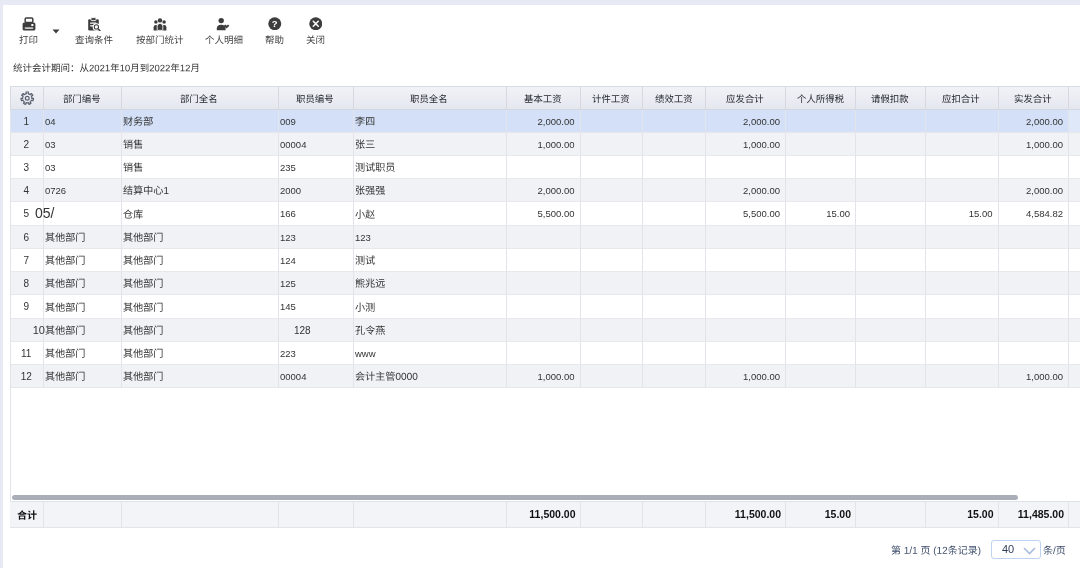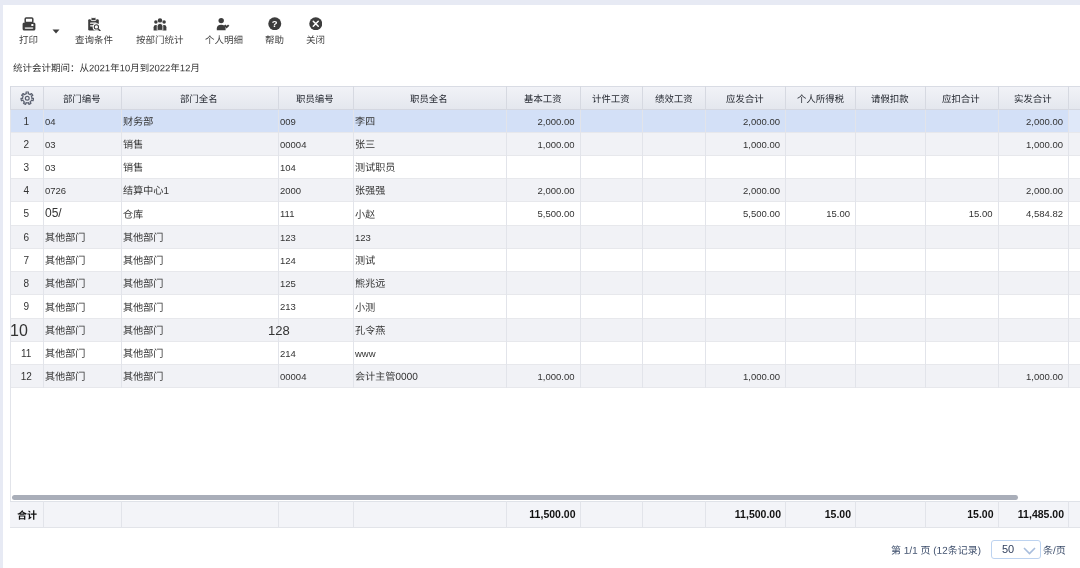--- a/index.html
+++ b/index.html
@@ -381,21 +381,21 @@
 <div class="a" style="left:10px;top:155.96px;width:32.5px;text-align:center;font-size:10px;line-height:23px;color:#333;white-space:nowrap">3</div>
 <div class="a" style="left:45.0px;top:155.96px;font-size:9.5px;line-height:23px;color:#333;white-space:nowrap">03</div>
 <div class="a" style="left:123.0px;top:160.26px">
     <svg class="t" width="21" height="14" fill="#333">
       <g transform="translate(0.0,10.9) scale(0.010100,-0.010100)">
         <use href="#c9500"></use>
         <use href="#c552e" x="1000"></use>
       </g>
     </svg>
   </div>
-<div class="a" style="left:280.0px;top:155.96px;font-size:9.5px;line-height:23px;color:#333;white-space:nowrap">104</div>
+<div class="a" style="left:280.0px;top:155.96px;font-size:9.5px;line-height:23px;color:#333;white-space:nowrap">235</div>
 <div class="a" style="left:355.0px;top:160.26px">
     <svg class="t" width="41" height="14" fill="#333">
       <g transform="translate(0.0,10.9) scale(0.010100,-0.010100)">
         <use href="#c6d4b"></use>
         <use href="#c8bd5" x="1000"></use>
         <use href="#c804c" x="2000"></use>
         <use href="#c5458" x="3000"></use>
       </g>
     </svg>
   </div>
@@ -421,30 +421,30 @@
         <use href="#c5f20"></use>
         <use href="#c5f3a" x="1000"></use>
         <use href="#c5f3a" x="2000"></use>
       </g>
     </svg>
   </div>
 <div class="a" style="left:506px;top:179.19px;width:68.5px;text-align:right;font-size:9.5px;line-height:23px;color:#333;white-space:nowrap">2,000.00</div>
 <div class="a" style="left:705px;top:179.19px;width:75px;text-align:right;font-size:9.5px;line-height:23px;color:#333;white-space:nowrap">2,000.00</div>
 <div class="a" style="left:997.5px;top:179.19px;width:65.5px;text-align:right;font-size:9.5px;line-height:23px;color:#333;white-space:nowrap">2,000.00</div>
 <div class="a" style="left:10px;top:202.42px;width:32.5px;text-align:center;font-size:10px;line-height:23px;color:#333;white-space:nowrap">5</div>
-<div class="a" style="left:45.0px;top:202.42px;font-size:12px;line-height:23px;color:#333;white-space:nowrap">05/</div>
+<div class="a" style="left:35px;top:202.42px;font-size:14px;line-height:23px;color:#333;white-space:nowrap">05/</div>
 <div class="a" style="left:123.0px;top:206.72px">
     <svg class="t" width="21" height="14" fill="#333">
       <g transform="translate(0.0,10.9) scale(0.010100,-0.010100)">
         <use href="#c4ed3"></use>
         <use href="#c5e93" x="1000"></use>
       </g>
     </svg>
   </div>
-<div class="a" style="left:280.0px;top:202.42px;font-size:9.5px;line-height:23px;color:#333;white-space:nowrap">111</div>
+<div class="a" style="left:280.0px;top:202.42px;font-size:9.5px;line-height:23px;color:#333;white-space:nowrap">166</div>
 <div class="a" style="left:355.0px;top:206.72px">
     <svg class="t" width="21" height="14" fill="#333">
       <g transform="translate(0.0,10.9) scale(0.010100,-0.010100)">
         <use href="#c5c0f"></use>
         <use href="#c8d75" x="1000"></use>
       </g>
     </svg>
   </div>
 <div class="a" style="left:506px;top:202.42px;width:68.5px;text-align:right;font-size:9.5px;line-height:23px;color:#333;white-space:nowrap">5,500.00</div>
 <div class="a" style="left:705px;top:202.42px;width:75px;text-align:right;font-size:9.5px;line-height:23px;color:#333;white-space:nowrap">5,500.00</div>
@@ -549,51 +549,51 @@
 <div class="a" style="left:123.0px;top:299.64px">
     <svg class="t" width="41" height="14" fill="#333">
       <g transform="translate(0.0,10.9) scale(0.010100,-0.010100)">
         <use href="#c5176"></use>
         <use href="#c4ed6" x="1000"></use>
         <use href="#c90e8" x="2000"></use>
         <use href="#c95e8" x="3000"></use>
       </g>
     </svg>
   </div>
-<div class="a" style="left:280.0px;top:295.34px;font-size:9.5px;line-height:23px;color:#333;white-space:nowrap">213</div>
+<div class="a" style="left:280.0px;top:295.34px;font-size:9.5px;line-height:23px;color:#333;white-space:nowrap">145</div>
 <div class="a" style="left:355.0px;top:299.64px">
     <svg class="t" width="21" height="14" fill="#333">
       <g transform="translate(0.0,10.9) scale(0.010100,-0.010100)">
         <use href="#c5c0f"></use>
         <use href="#c6d4b" x="1000"></use>
       </g>
     </svg>
   </div>
-<div class="a" style="left:10px;top:318.57px;width:35px;text-align:left;font-size:16px;line-height:23px;color:#333;white-space:nowrap">10</div>
+<div class="a" style="left:10px;top:318.57px;width:35px;text-align:right;font-size:11px;line-height:23px;color:#333;white-space:nowrap">10</div>
 <div class="a" style="left:45.0px;top:322.87px">
     <svg class="t" width="41" height="14" fill="#333">
       <g transform="translate(0.0,10.9) scale(0.010100,-0.010100)">
         <use href="#c5176"></use>
         <use href="#c4ed6" x="1000"></use>
         <use href="#c90e8" x="2000"></use>
         <use href="#c95e8" x="3000"></use>
       </g>
     </svg>
   </div>
 <div class="a" style="left:123.0px;top:322.87px">
     <svg class="t" width="41" height="14" fill="#333">
       <g transform="translate(0.0,10.9) scale(0.010100,-0.010100)">
         <use href="#c5176"></use>
         <use href="#c4ed6" x="1000"></use>
         <use href="#c90e8" x="2000"></use>
         <use href="#c95e8" x="3000"></use>
       </g>
     </svg>
   </div>
-<div class="a" style="left:268px;top:318.57px;font-size:13px;line-height:23px;color:#333;white-space:nowrap">128</div>
+<div class="a" style="left:294px;top:318.57px;font-size:10px;line-height:23px;color:#333;white-space:nowrap">128</div>
 <div class="a" style="left:355.0px;top:322.87px">
     <svg class="t" width="31" height="14" fill="#333">
       <g transform="translate(0.0,10.9) scale(0.010100,-0.010100)">
         <use href="#c5b54"></use>
         <use href="#c4ee4" x="1000"></use>
         <use href="#c71d5" x="2000"></use>
       </g>
     </svg>
   </div>
 <div class="a" style="left:10px;top:341.8px;width:32.5px;text-align:center;font-size:10px;line-height:23px;color:#333;white-space:nowrap">11</div>
@@ -610,21 +610,21 @@
 <div class="a" style="left:123.0px;top:346.1px">
     <svg class="t" width="41" height="14" fill="#333">
       <g transform="translate(0.0,10.9) scale(0.010100,-0.010100)">
         <use href="#c5176"></use>
         <use href="#c4ed6" x="1000"></use>
         <use href="#c90e8" x="2000"></use>
         <use href="#c95e8" x="3000"></use>
       </g>
     </svg>
   </div>
-<div class="a" style="left:280.0px;top:341.8px;font-size:9.5px;line-height:23px;color:#333;white-space:nowrap">214</div>
+<div class="a" style="left:280.0px;top:341.8px;font-size:9.5px;line-height:23px;color:#333;white-space:nowrap">223</div>
 <div class="a" style="left:355.0px;top:341.8px;font-size:9.5px;line-height:23px;color:#333;white-space:nowrap">www</div>
 <div class="a" style="left:10px;top:365.03px;width:32.5px;text-align:center;font-size:10px;line-height:23px;color:#333;white-space:nowrap">12</div>
 <div class="a" style="left:45.0px;top:369.33px">
     <svg class="t" width="41" height="14" fill="#333">
       <g transform="translate(0.0,10.9) scale(0.010100,-0.010100)">
         <use href="#c5176"></use>
         <use href="#c4ed6" x="1000"></use>
         <use href="#c90e8" x="2000"></use>
         <use href="#c95e8" x="3000"></use>
       </g>
@@ -710,21 +710,21 @@
         <use href="#c6761"></use>
         <use href="#c8bb0" x="1000"></use>
         <use href="#c5f55" x="2000"></use>
       </g>
       <g transform="translate(86.69,10.8) scale(0.004883,-0.004883)">
         <use href="#l29"></use>
       </g>
     </svg>
   </div>
 <div class="a" style="left:991px;top:540px;width:49.5px;height:19px;border:1px solid #bdd3f0;border-radius:3px;background:#fff"></div>
-<div class="a" style="left:999px;top:541px;width:18px;text-align:center;font-size:11px;line-height:17px;color:#33415e;white-space:nowrap">50</div>
+<div class="a" style="left:999px;top:541px;width:18px;text-align:center;font-size:11px;line-height:17px;color:#33415e;white-space:nowrap">40</div>
 <svg class="a" style="left:1022px;top:546.5px" width="15" height="8" viewBox="0 0 15 8">
     <path d="M2 1 L7.5 6.5 L13 1" fill="none" stroke="#a8bddc" stroke-width="1.6"></path>
   </svg>
 <div class="a" style="left:1043.2px;top:542.5px">
     <svg class="t" width="23" height="14" fill="#394a68">
       <g transform="translate(0.0,10.8) scale(0.010000,-0.010000)">
         <use href="#c6761"></use>
       </g>
       <g transform="translate(10.0,10.8) scale(0.004883,-0.004883)">
         <use href="#l2f"></use>

